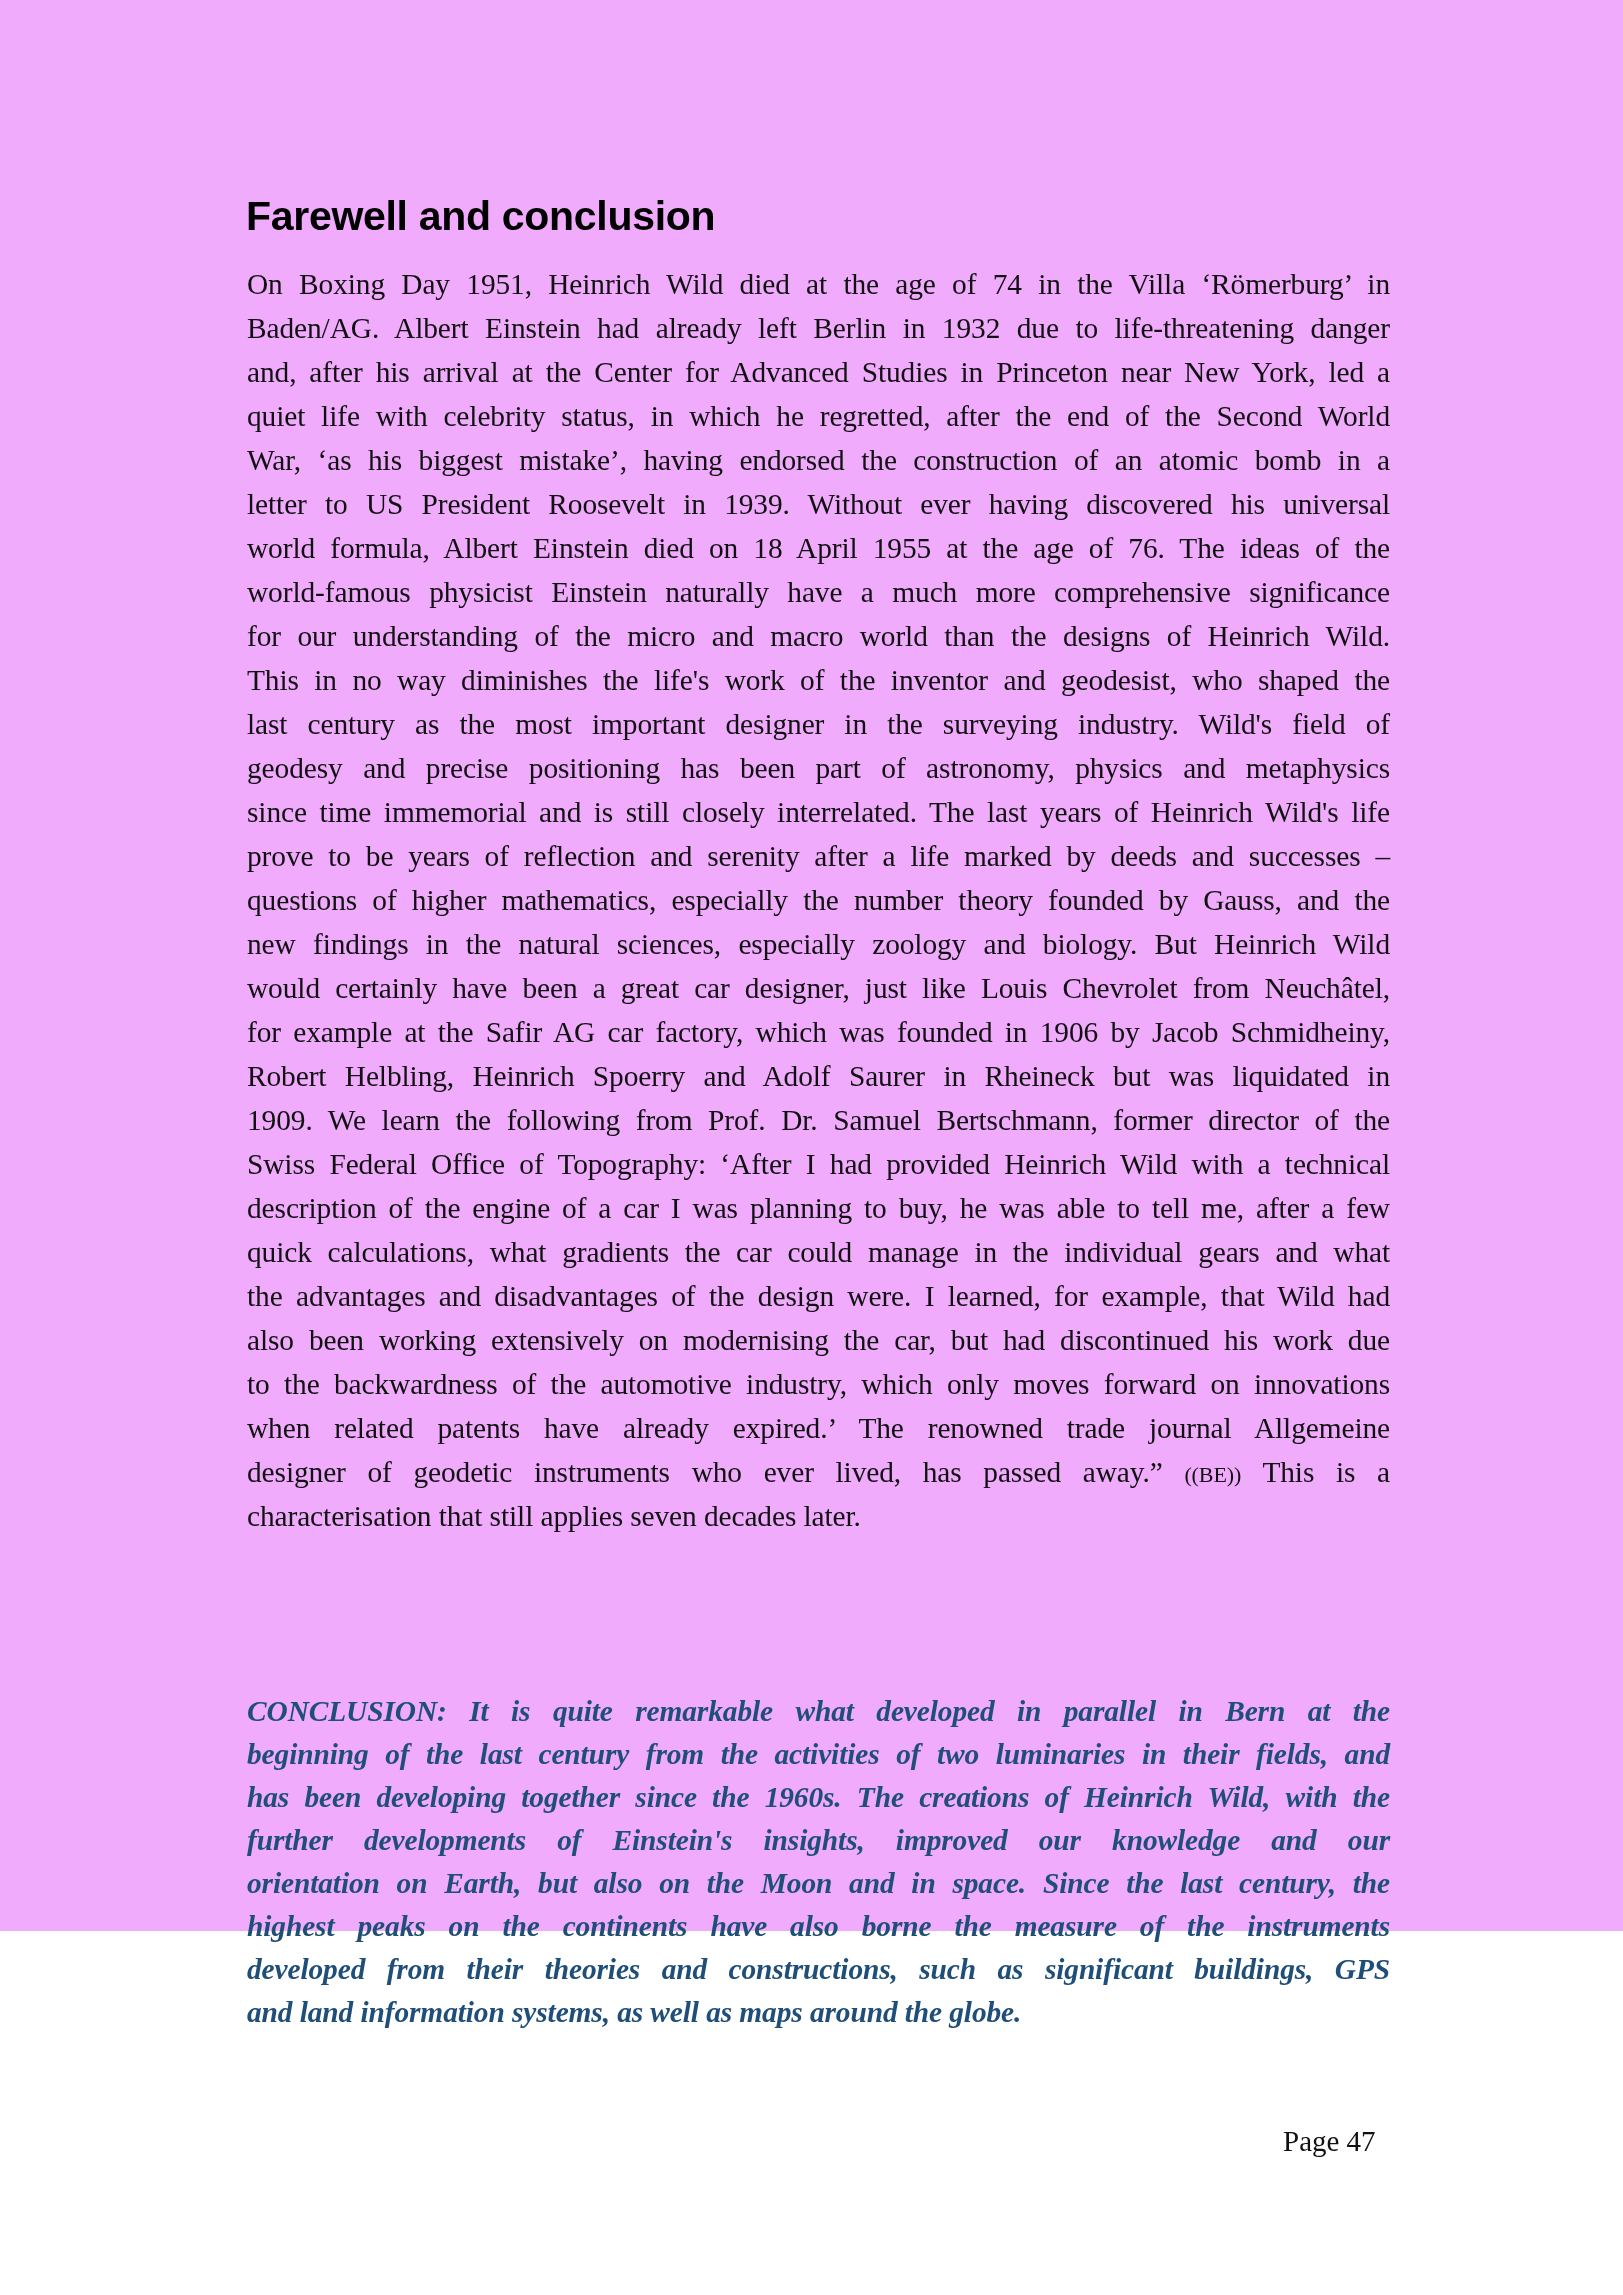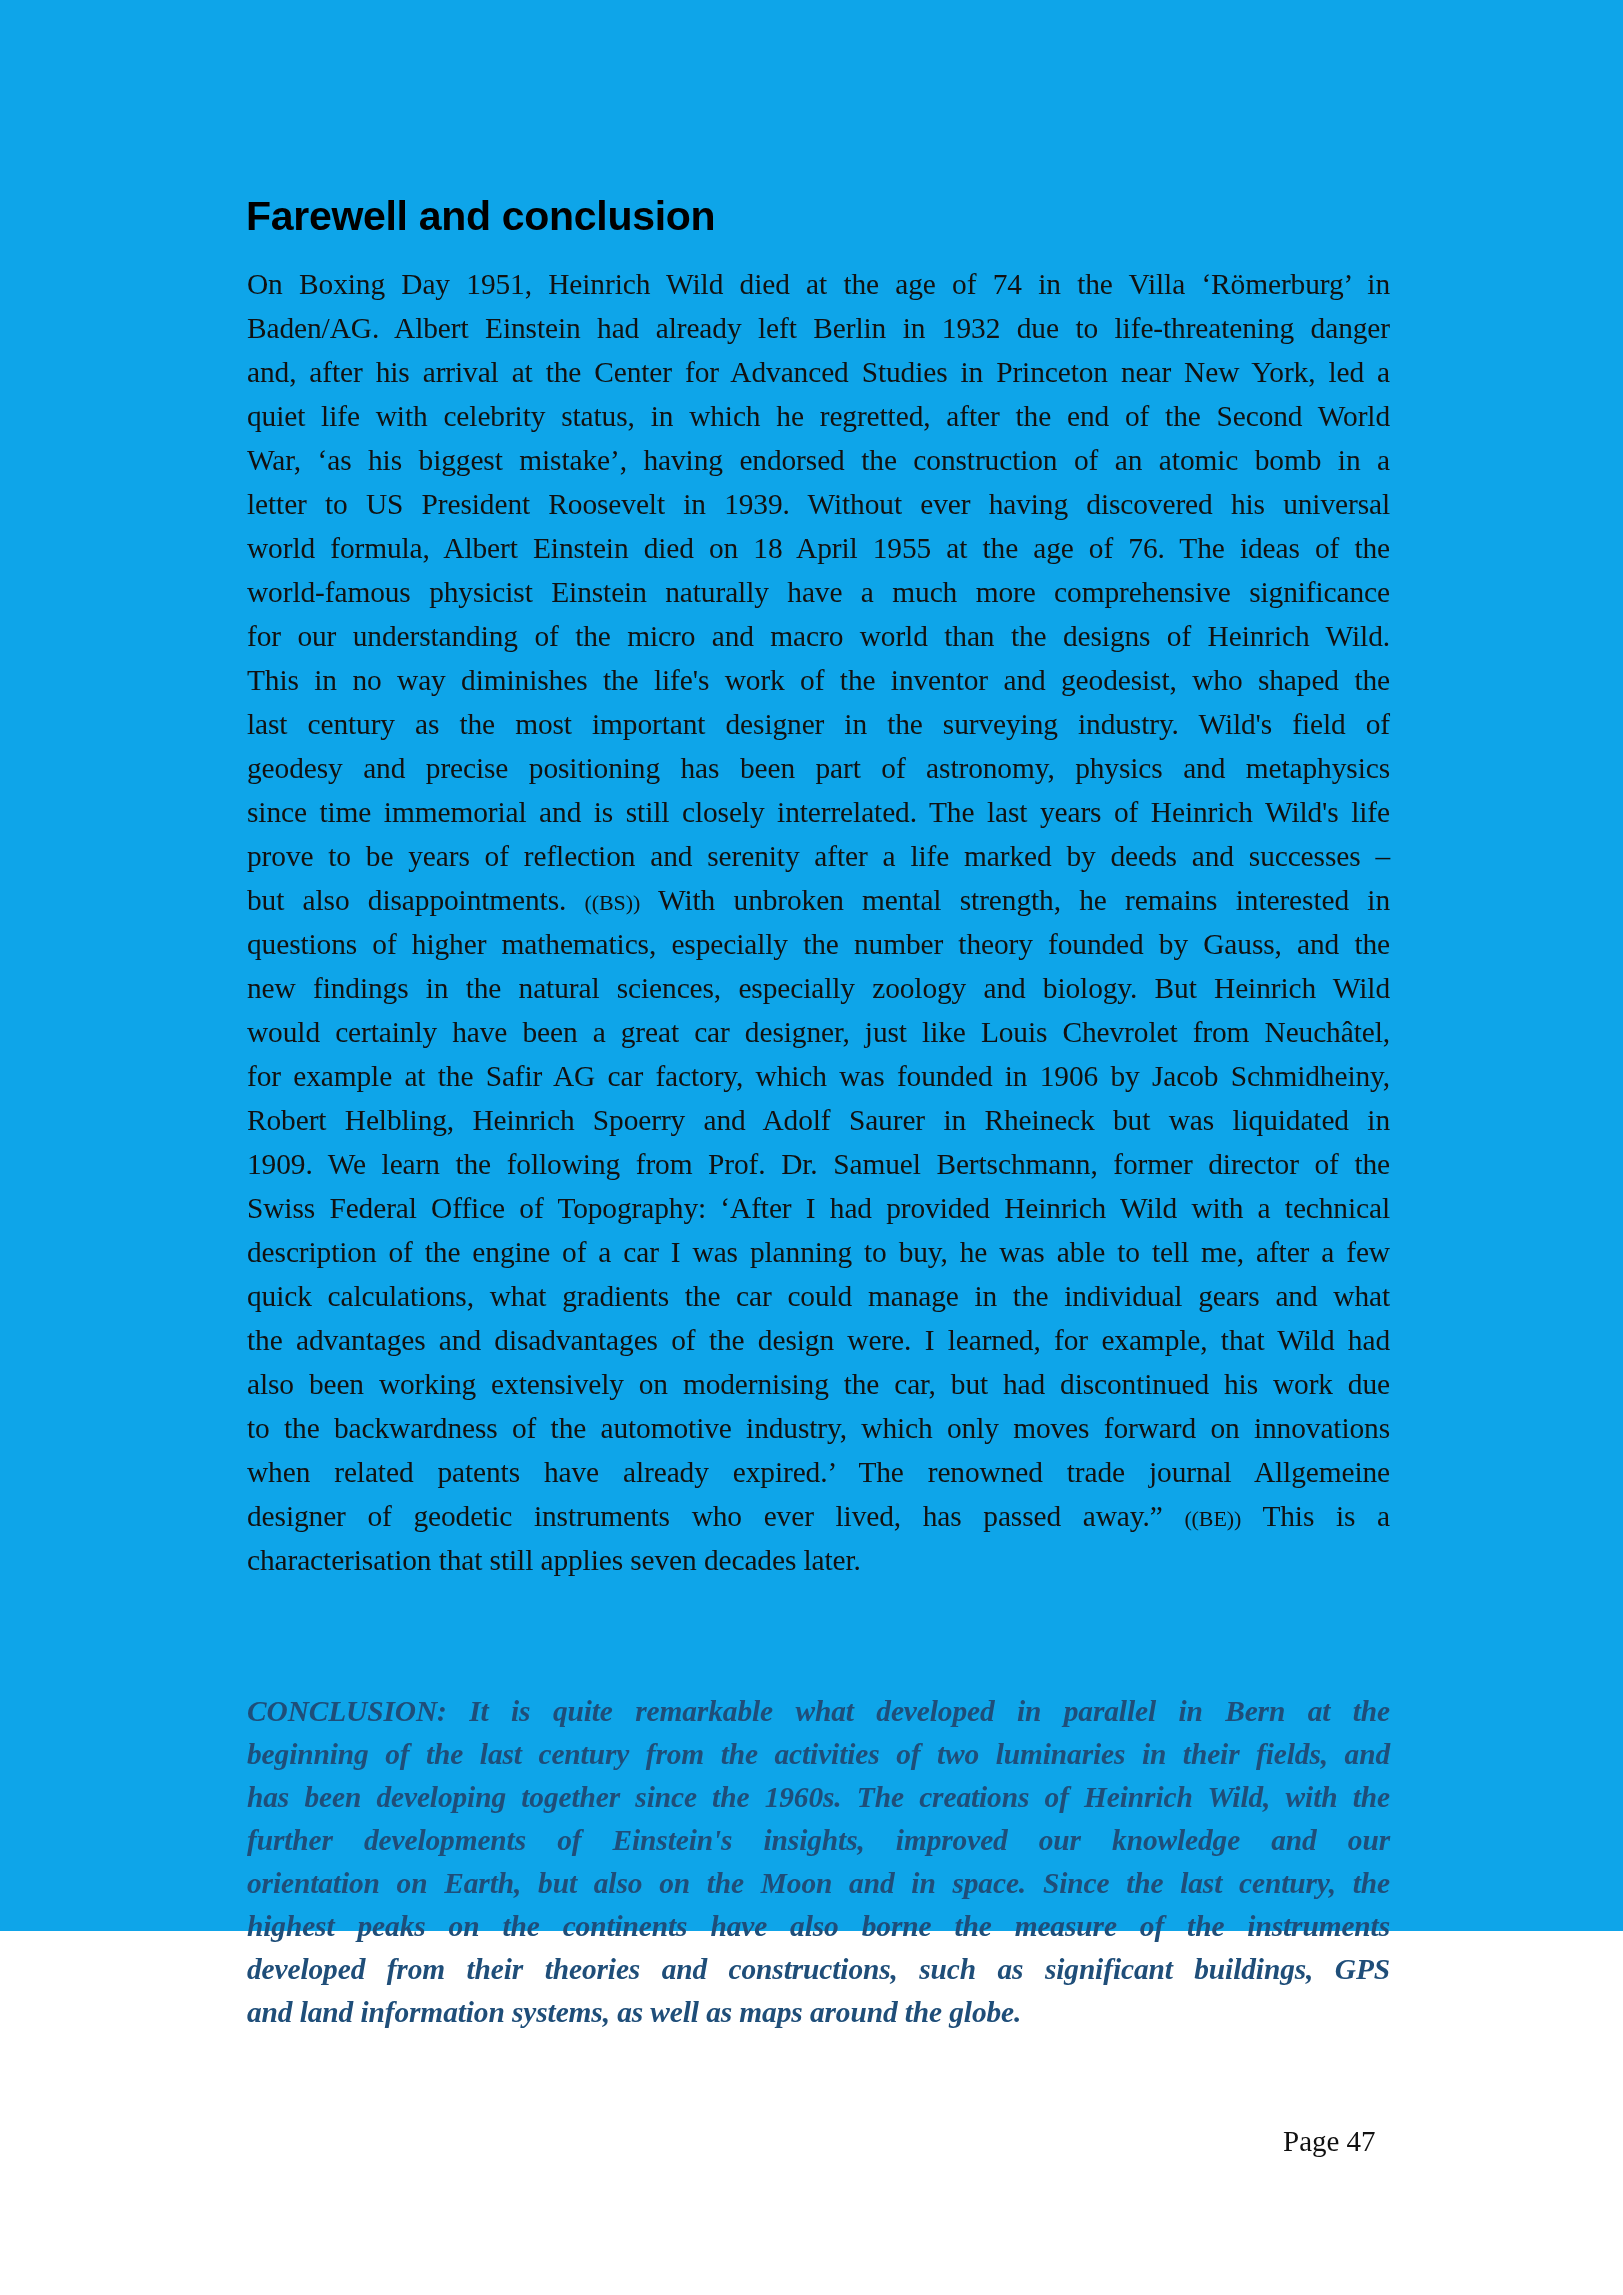--- a/index.html
+++ b/index.html
@@ -1,17 +1,17 @@
 <!DOCTYPE html>
 <html style="font-size:10.5px"><head>
 <meta charset="utf-8">
 <style>
   html, body { margin: 0; padding: 0; background: #ffffff; }
   body { width: 1623px; height: 2295px; position: relative; overflow: hidden; }
-  .page { position: absolute; left: 0; top: 0; width: 1623px; height: 1931px; background: #0ea5e9; }
+  .page { position: absolute; left: 0; top: 0; width: 1623px; height: 1931px; background: #f0abfc; }
   .heading {
     position: absolute; left: 246px; top: 191px;
     font-family: "Liberation Sans", sans-serif; font-weight: bold;
     font-size: 41px; line-height: 50px; color: #000; letter-spacing: -0.3px;
     margin: 0; white-space: nowrap;
   }
   .column { position: absolute; left: 247px; width: 1143px; }
   .body-text { top: 262px; }
   .conclusion { top: 1690px; }
   .line {
@@ -44,21 +44,20 @@
     <span class="line">War, ‘as his biggest mistake’, having endorsed the construction of an atomic bomb in a</span>
     <span class="line">letter to US President Roosevelt in 1939. Without ever having discovered his universal</span>
     <span class="line">world formula, Albert Einstein died on 18 April 1955 at the age of 76. The ideas of the</span>
     <span class="line">world-famous physicist Einstein naturally have a much more comprehensive significance</span>
     <span class="line">for our understanding of the micro and macro world than the designs of Heinrich Wild.</span>
     <span class="line">This in no way diminishes the life's work of the inventor and geodesist, who shaped the</span>
     <span class="line">last century as the most important designer in the surveying industry. Wild's field of</span>
     <span class="line">geodesy and precise positioning has been part of astronomy, physics and metaphysics</span>
     <span class="line">since time immemorial and is still closely interrelated. The last years of Heinrich Wild's life</span>
     <span class="line">prove to be years of reflection and serenity after a life marked by deeds and successes –</span>
-    <span class="line"><span>but also disappointments.</span> <span class="ref">((BS))</span> <span>With unbroken mental strength, he remains interested in</span></span>
     <span class="line">questions of higher mathematics, especially the number theory founded by Gauss, and the</span>
     <span class="line">new findings in the natural sciences, especially zoology and biology. But Heinrich Wild</span>
     <span class="line">would certainly have been a great car designer, just like Louis Chevrolet from Neuchâtel,</span>
     <span class="line">for example at the Safir AG car factory, which was founded in 1906 by Jacob Schmidheiny,</span>
     <span class="line">Robert Helbling, Heinrich Spoerry and Adolf Saurer in Rheineck but was liquidated in</span>
     <span class="line">1909. We learn the following from Prof. Dr. Samuel Bertschmann, former director of the</span>
     <span class="line">Swiss Federal Office of Topography: ‘After I had provided Heinrich Wild with a technical</span>
     <span class="line">description of the engine of a car I was planning to buy, he was able to tell me, after a few</span>
     <span class="line">quick calculations, what gradients the car could manage in the individual gears and what</span>
     <span class="line">the advantages and disadvantages of the design were. I learned, for example, that Wild had</span>

